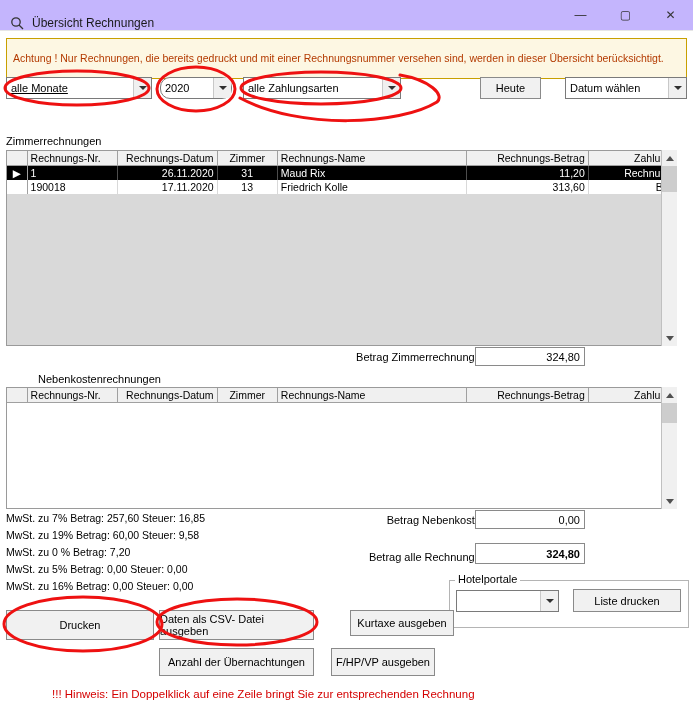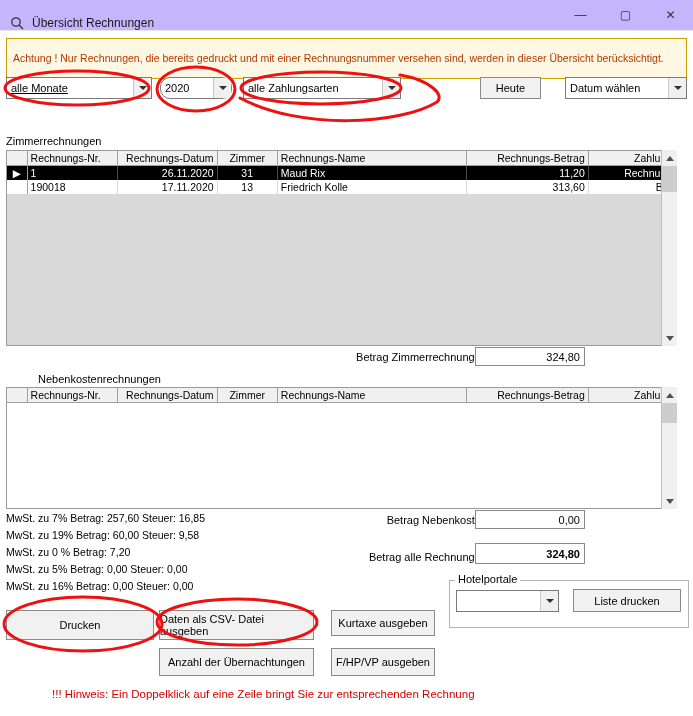--- a/index.html
+++ b/index.html
@@ -379,21 +379,21 @@
 <div class="combo" style="left:456px; top:590px; width:103px;">
   <span class="ctext"></span>
   <span class="arrowbox">
       <span class="caret"></span>
     </span>
 </div>
 <div class="btn" style="position:absolute; left:573px; top:589px; width:108px; height:23px;">Liste drucken</div>
 
 <div class="btn" style="position:absolute; left:6px; top:610px; width:148px; height:30px;">Drucken</div>
 <div class="btn" style="position:absolute; left:159px; top:610px; width:155px; height:30px;">Daten als CSV- Datei ausgeben</div>
-<div class="btn" style="position:absolute; left:331px; top:610px; width:104px; height:26px;">Kurtaxe ausgeben</div>
+<div class="btn" style="position:absolute; left:350px; top:610px; width:104px; height:26px;">Kurtaxe ausgeben</div>
 <div class="btn" style="position:absolute; left:159px; top:648px; width:155px; height:28px;">Anzahl der Übernachtungen</div>
 <div class="btn" style="position:absolute; left:331px; top:648px; width:104px; height:28px;">F/HP/VP ausgeben</div>
 
 <div class="hint" style="left:52px; top:688px;">!!!  Hinweis:    Ein Doppelklick auf eine Zeile bringt Sie zur entsprechenden Rechnung</div>
 
 <svg class="annot" viewBox="0 0 693 716">
   <g fill="none" stroke="#ee1111" stroke-width="3" stroke-linecap="round">
 
     <ellipse cx="77" cy="88" rx="72" ry="17"></ellipse>
 

